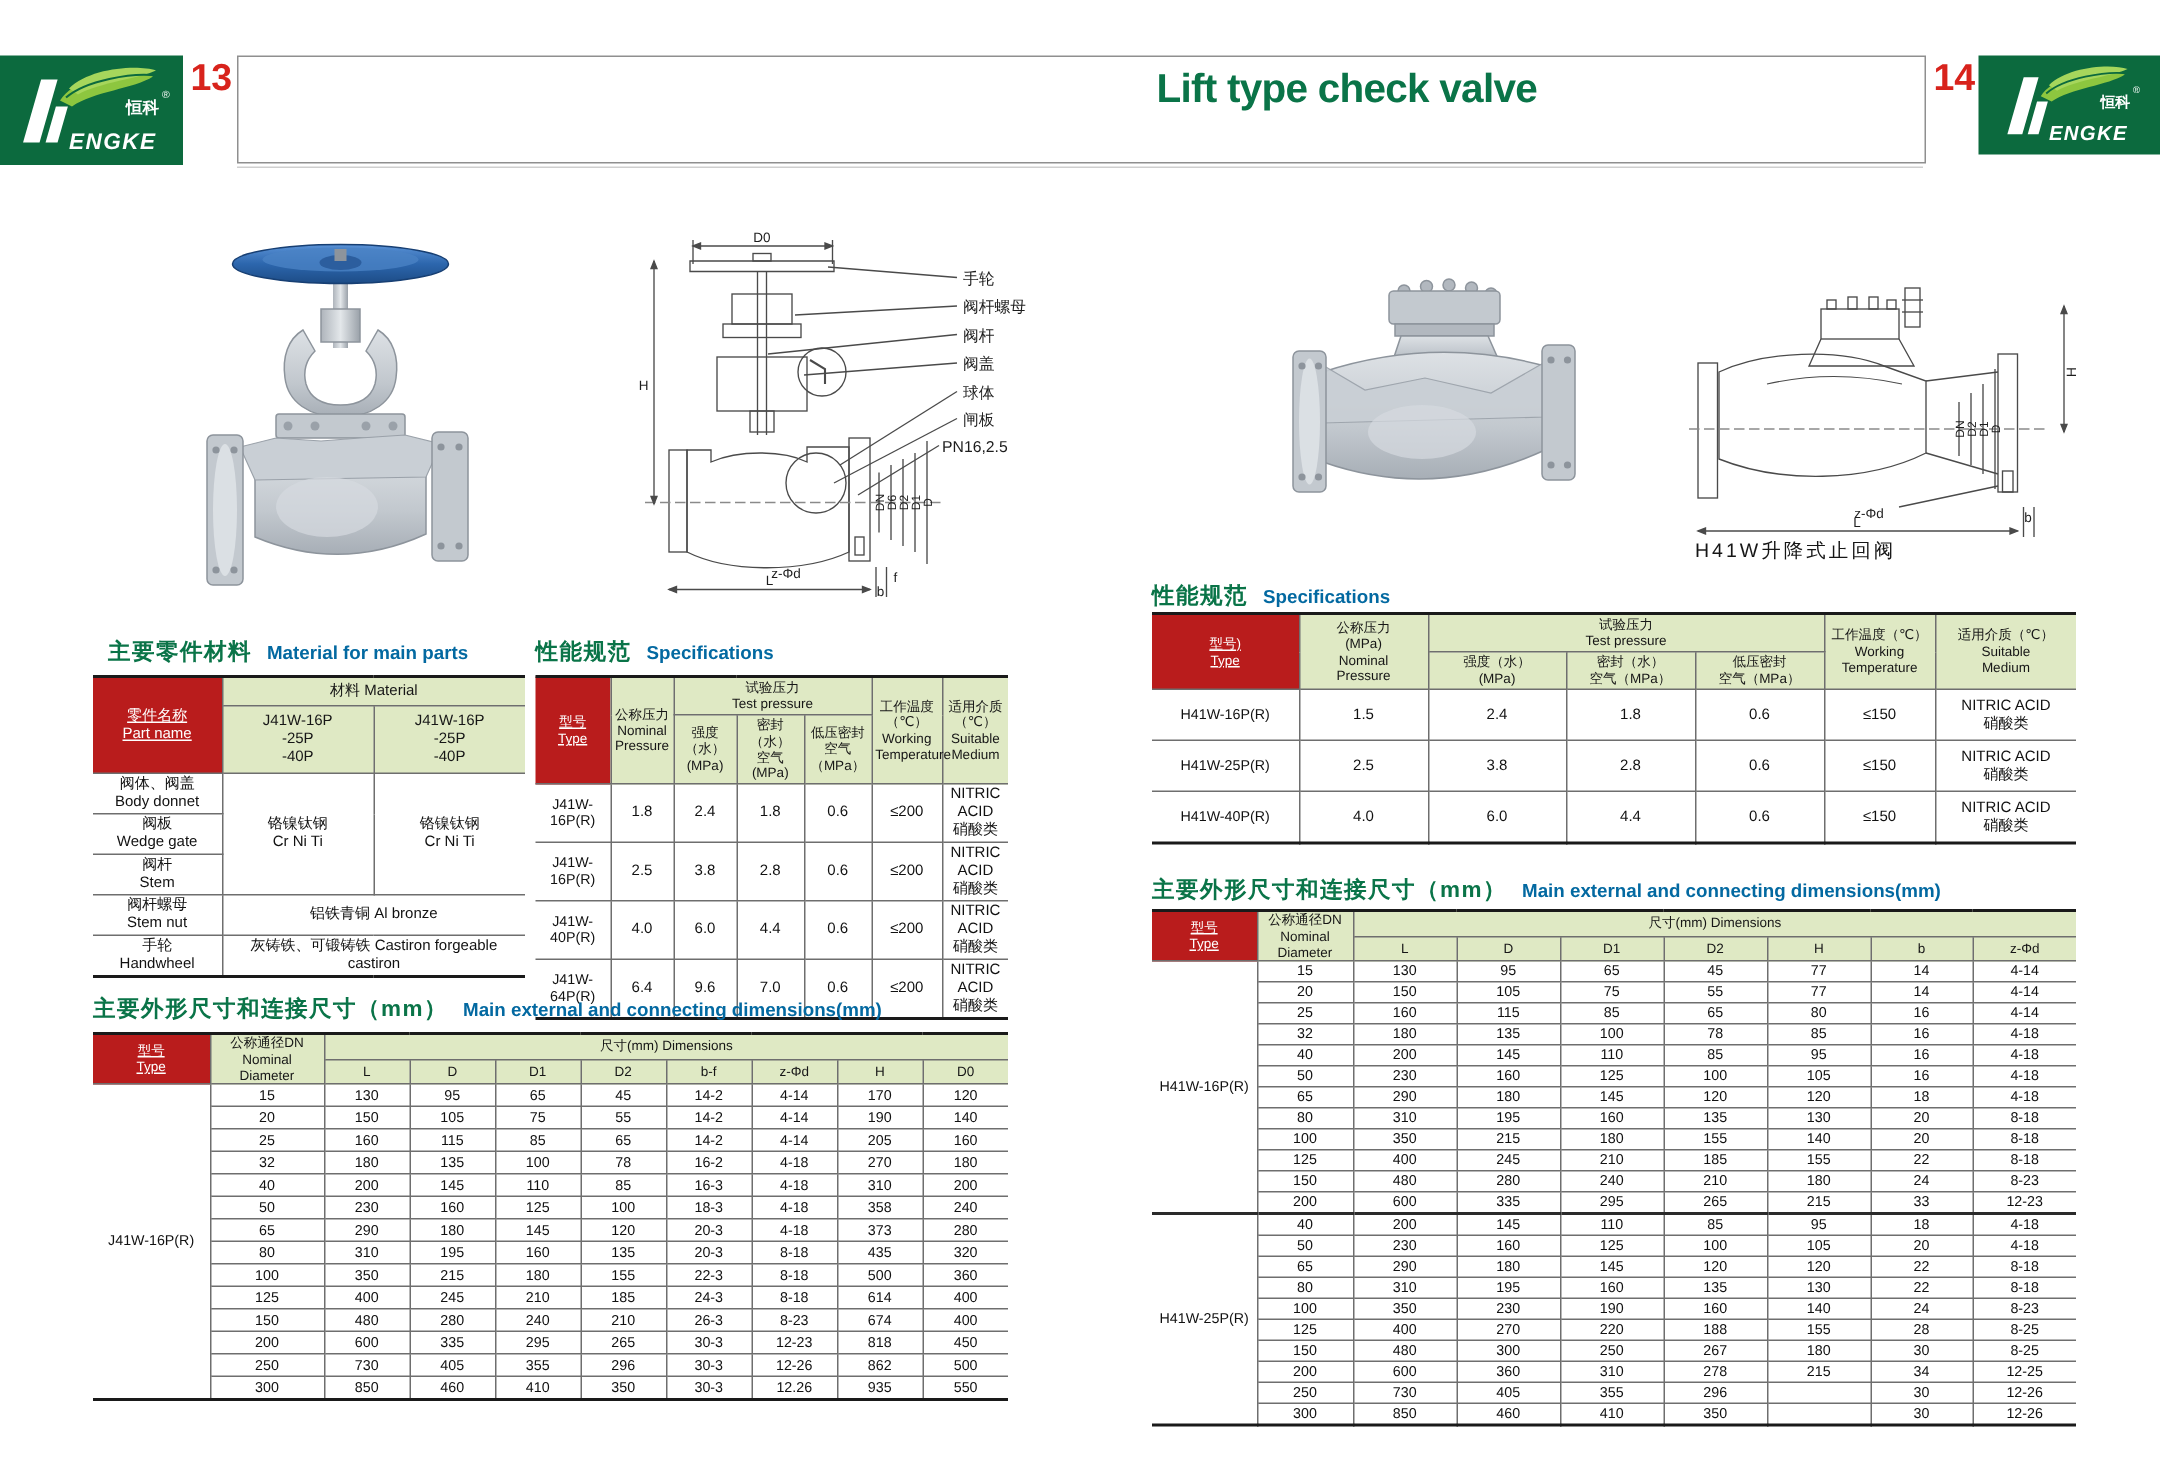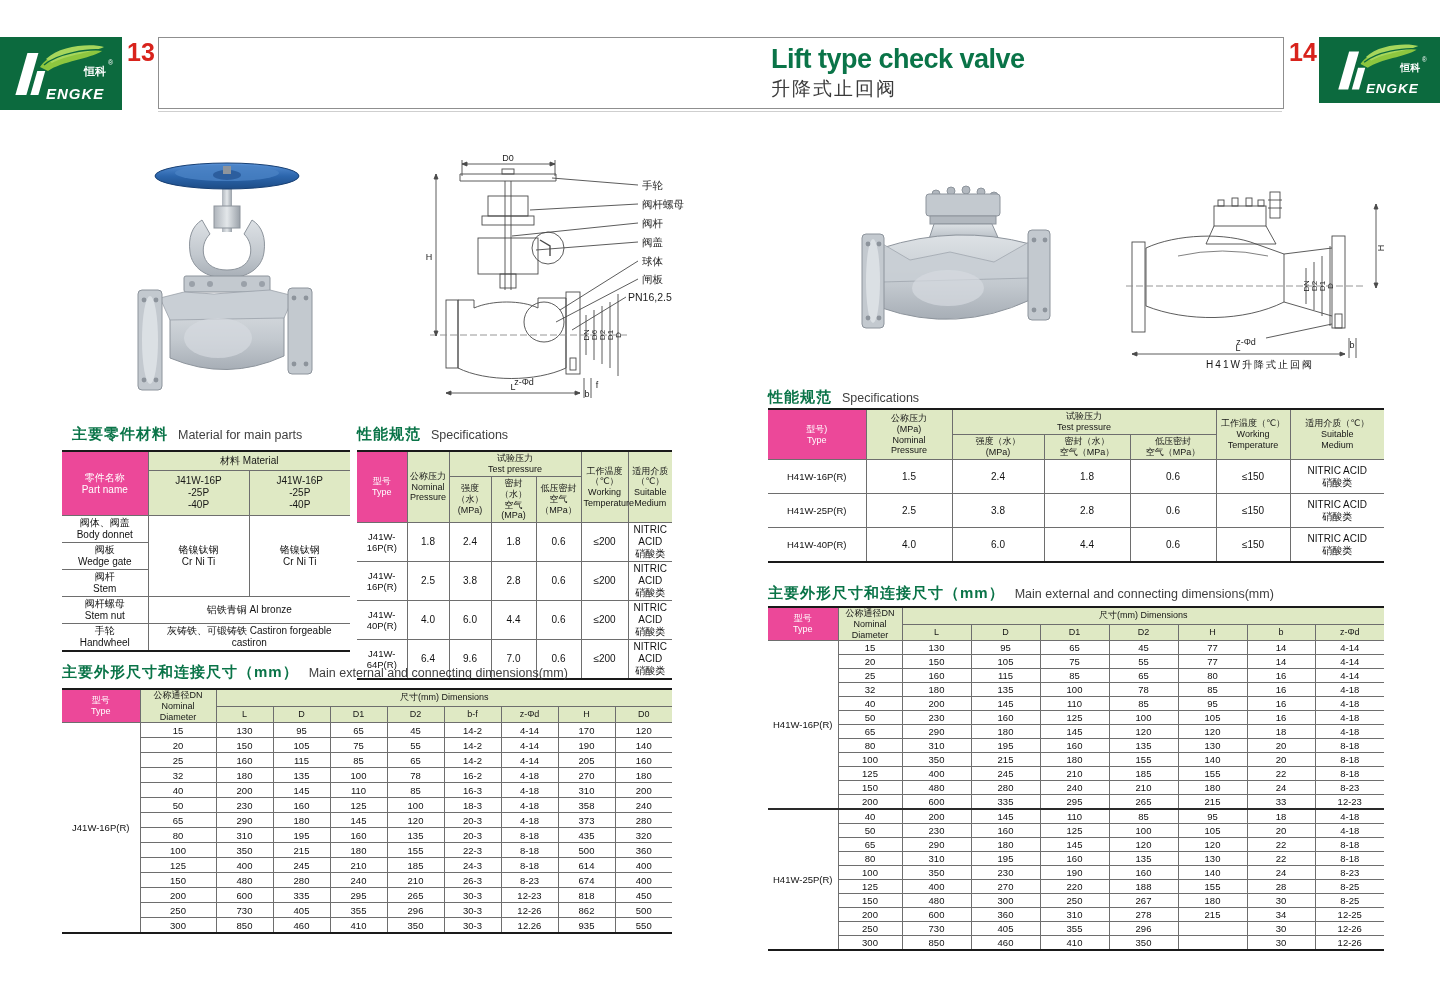--- a/index.html
+++ b/index.html
@@ -9,46 +9,46 @@
   
   .logo-box{background:#0c6a3e;}
   .band{border:1px solid #8f8f8f;background:#fff;}
   .band-line{background:#cfcfcf;height:1px;}
   .vtitle{color:#0a7448;font-weight:bold;font-size:27px;letter-spacing:-0.5px;line-height:1.05;}
   .vsub{color:#3a3a3a;font-size:19px;margin-top:3px;letter-spacing:2px;}
   .pagenum{color:#d8231c;font-weight:bold;font-size:25px;}
   
   .sec-title{white-space:nowrap;}
   .sec-title .zh{font-size:15px;font-weight:bold;color:#0a7448;letter-spacing:1px;}
-  .sec-title .en{font-size:12.5px;font-weight:normal;color:#404040;margin-left:10px;}
+  .sec-title .en{font-size:12.5px;font-weight:bold;color:#0369a1;margin-left:10px;}
   
   table{border-collapse:collapse;table-layout:fixed;width:100%;
         border-top:2px solid #1a1a1a;border-bottom:2px solid #1a1a1a;}
   td{border:1px solid #6e6e6e;text-align:center;vertical-align:middle;
      white-space:pre-line;padding:1px 2px;line-height:1.2;font-size:10px;}
   tr>td:first-child{border-left:none;}
   tr>td:last-child{border-right:none;}
-  .dg{background:#ec4899;color:#fff;}
+  .dg{background:#b91c1c;color:#fff;text-decoration:underline;}
   .lg{background:#dfe9c4;color:#161616;}
   thead td{font-size:9px;}
   .mat td{height:24px;font-size:10px;}
   .mat .hrow1 td{height:16px;}
   .mat .hrow2 td{height:42px;}
   .spec-l thead td{height:22px;}
   .spec-l tbody td{height:27px;}
   .spec-r thead td{height:22px;}
   .spec-r tbody td{height:31px;}
   .dims thead td{height:13px;padding:0 2px;}
   .dims tbody td{height:13px;line-height:1;font-size:9.5px;padding:0 2px;}
   .dims-l tbody td{height:14px;}
   .group-sep td{border-top:2px solid #2a2a2a;}
   .type-cell{font-size:9.5px;}
   
   .draw text{font-family:"Liberation Sans","DejaVu Sans",sans-serif;}
-  .caption{font-size:10px;color:#161616;letter-spacing:2px;text-align:center;}
+  .caption{font-size:13px;color:#161616;letter-spacing:2px;text-align:left;}
 </style>
 </head>
 <body>
 
 <div class="abs logo-box" style="left:0;top:37px;width:122px;height:73px;">
   <svg width="122" height="73" viewBox="0 0 122 73">
     <g transform="skewX(-16)">
       <rect x="32" y="16" width="11" height="42" fill="#fff"></rect>
       <rect x="47" y="34" width="8" height="24" fill="#fff"></rect>
     </g>
@@ -58,21 +58,20 @@
     <text x="46" y="62" font-size="15" font-weight="bold" font-style="italic" fill="#fff" letter-spacing="1">ENGKE</text>
     <text x="84" y="38" font-size="11" font-weight="bold" fill="#fff">恒科</text>
     <text x="108" y="28" font-size="7" fill="#fff">®</text>
   </svg>
 </div>
 <div class="abs pagenum" style="left:127px;top:38px;">13</div>
 
 <div class="abs band" style="left:158px;top:37px;width:1124px;height:70px;">
   <div class="abs" style="left:612px;top:7px;">
     <div class="vtitle">Lift type check valve</div>
-    <div class="vsub">升降式止回阀</div>
   </div>
 </div>
 <div class="abs band-line" style="left:158px;top:111px;width:1124px;"></div>
 
 <div class="abs pagenum" style="left:1289px;top:38px;">14</div>
 <div class="abs logo-box" style="left:1319px;top:37px;width:121px;height:66px;">
   <svg width="121" height="66" viewBox="0 0 122 73">
     <g transform="skewX(-16)">
       <rect x="32" y="16" width="11" height="42" fill="#fff"></rect>
       <rect x="47" y="34" width="8" height="24" fill="#fff"></rect>

